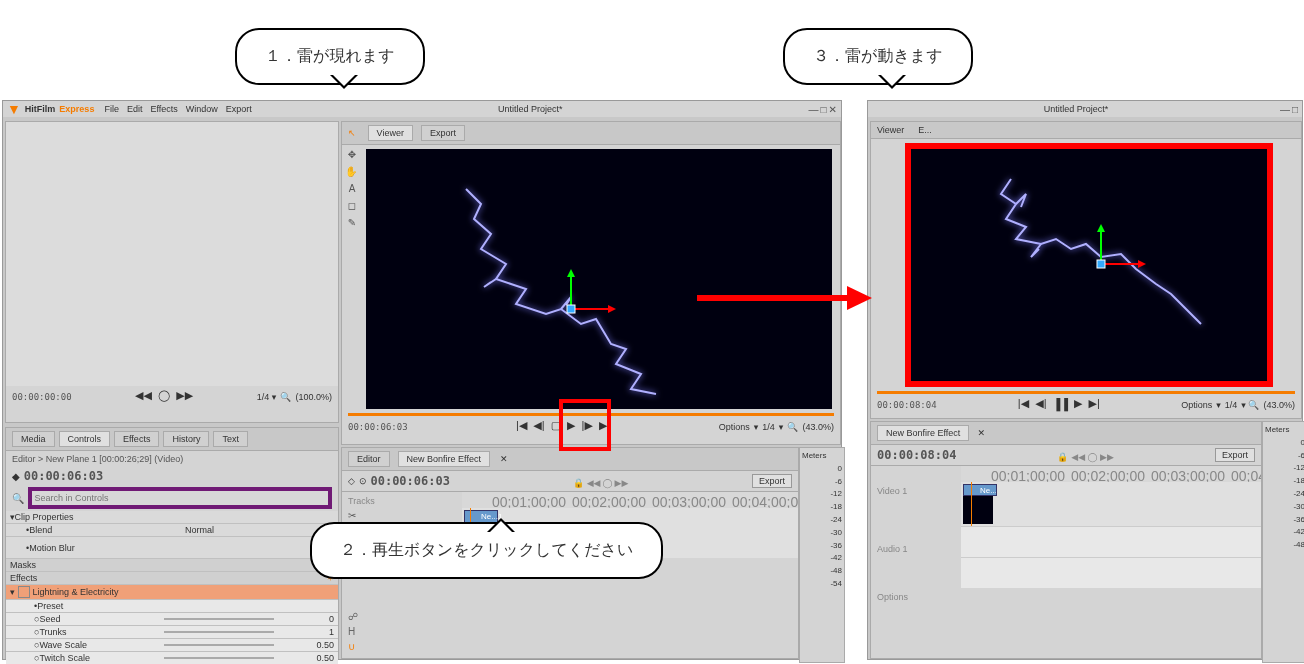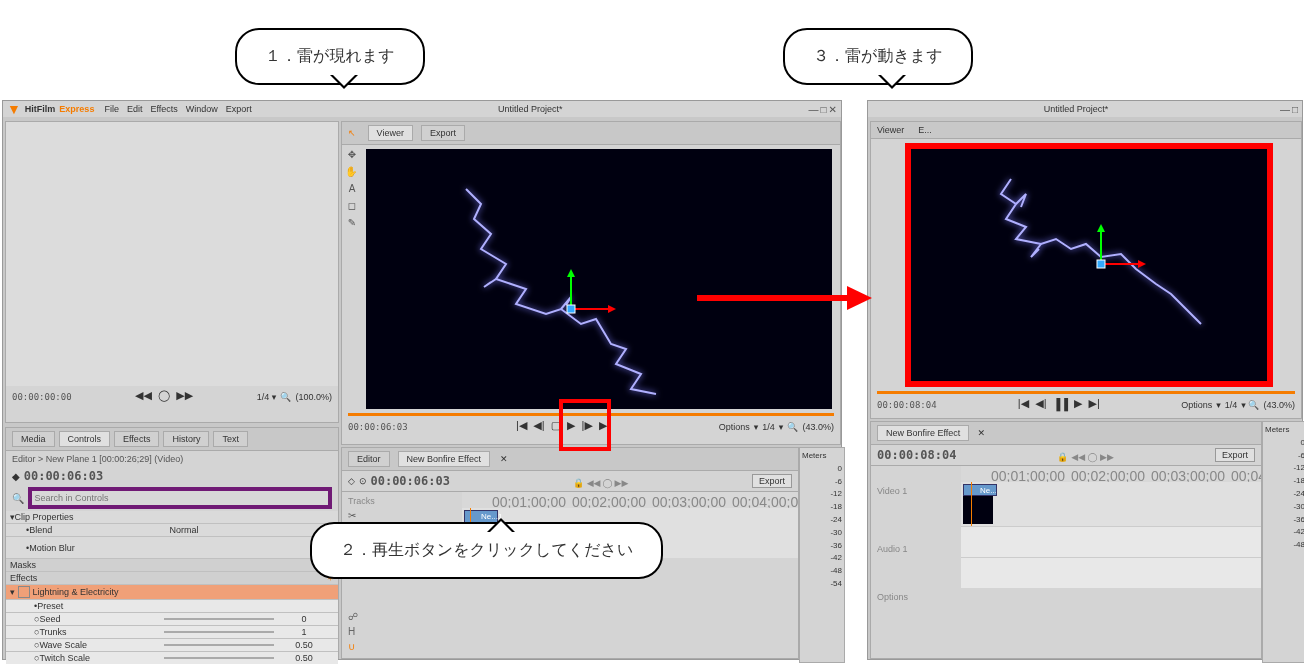--- a/index.html
+++ b/index.html
@@ -20,21 +20,21 @@
 .callout{position:absolute;background:#fff;border:2.5px solid #000;border-radius:24px;padding:16px 28px;font-size:16px;font-family:"MS Gothic",sans-serif;z-index:100}
 .callout::after{content:"";position:absolute;width:0;height:0}
 .tail-bottom::after{bottom:-20px;left:50%;border:14px solid transparent;border-top-color:#000}
 .tail-bottom::before{content:"";position:absolute;bottom:-15px;left:calc(50% + 2px);border:12px solid transparent;border-top-color:#fff;z-index:1}
 .tail-top::after{top:-20px;left:50%;border:14px solid transparent;border-bottom-color:#000}
 .tail-top::before{content:"";position:absolute;top:-15px;left:calc(50% + 2px);border:12px solid transparent;border-bottom-color:#fff;z-index:1}
 .tab{background:#d0d0d0;padding:2px 8px;border:1px solid #aaa;font-size:9px;display:inline-block}
 .tab.active{background:#e0e0e0}
 .props-row{display:flex;align-items:center;padding:1px 4px;font-size:9px;background:#dadada;border-bottom:1px solid #c0c0c0}
 .props-row .label{flex:1}
-.props-row .val{width:60px;text-align:center}
+.props-row .val{width:60px;text-align:right}
 .hl-orange{background:#f0a078}
 .meter-col{background:#d4d4d4;width:40px;font-size:8px;padding:2px;text-align:right;line-height:1.6}
 .track-label{padding:4px 6px;font-size:9px;color:#888}
 .clip{background:#6699cc;color:#fff;font-size:8px;padding:1px 16px;display:inline-block;height:24px;box-sizing:border-box;border:1px solid #336}
 .arrow-red{position:absolute;z-index:50}
 .tl-scrub{height:3px;background:#f57c00;margin:0 6px}
 .ruler{background:#d8d8d8;height:16px;position:relative;font-size:14px;color:#888;overflow:hidden}
 .ruler span{position:absolute;top:2px}
 .playhead{position:absolute;top:0;bottom:0;width:1px;background:#f57c00}
 .lightning{position:absolute;pointer-events:none}

